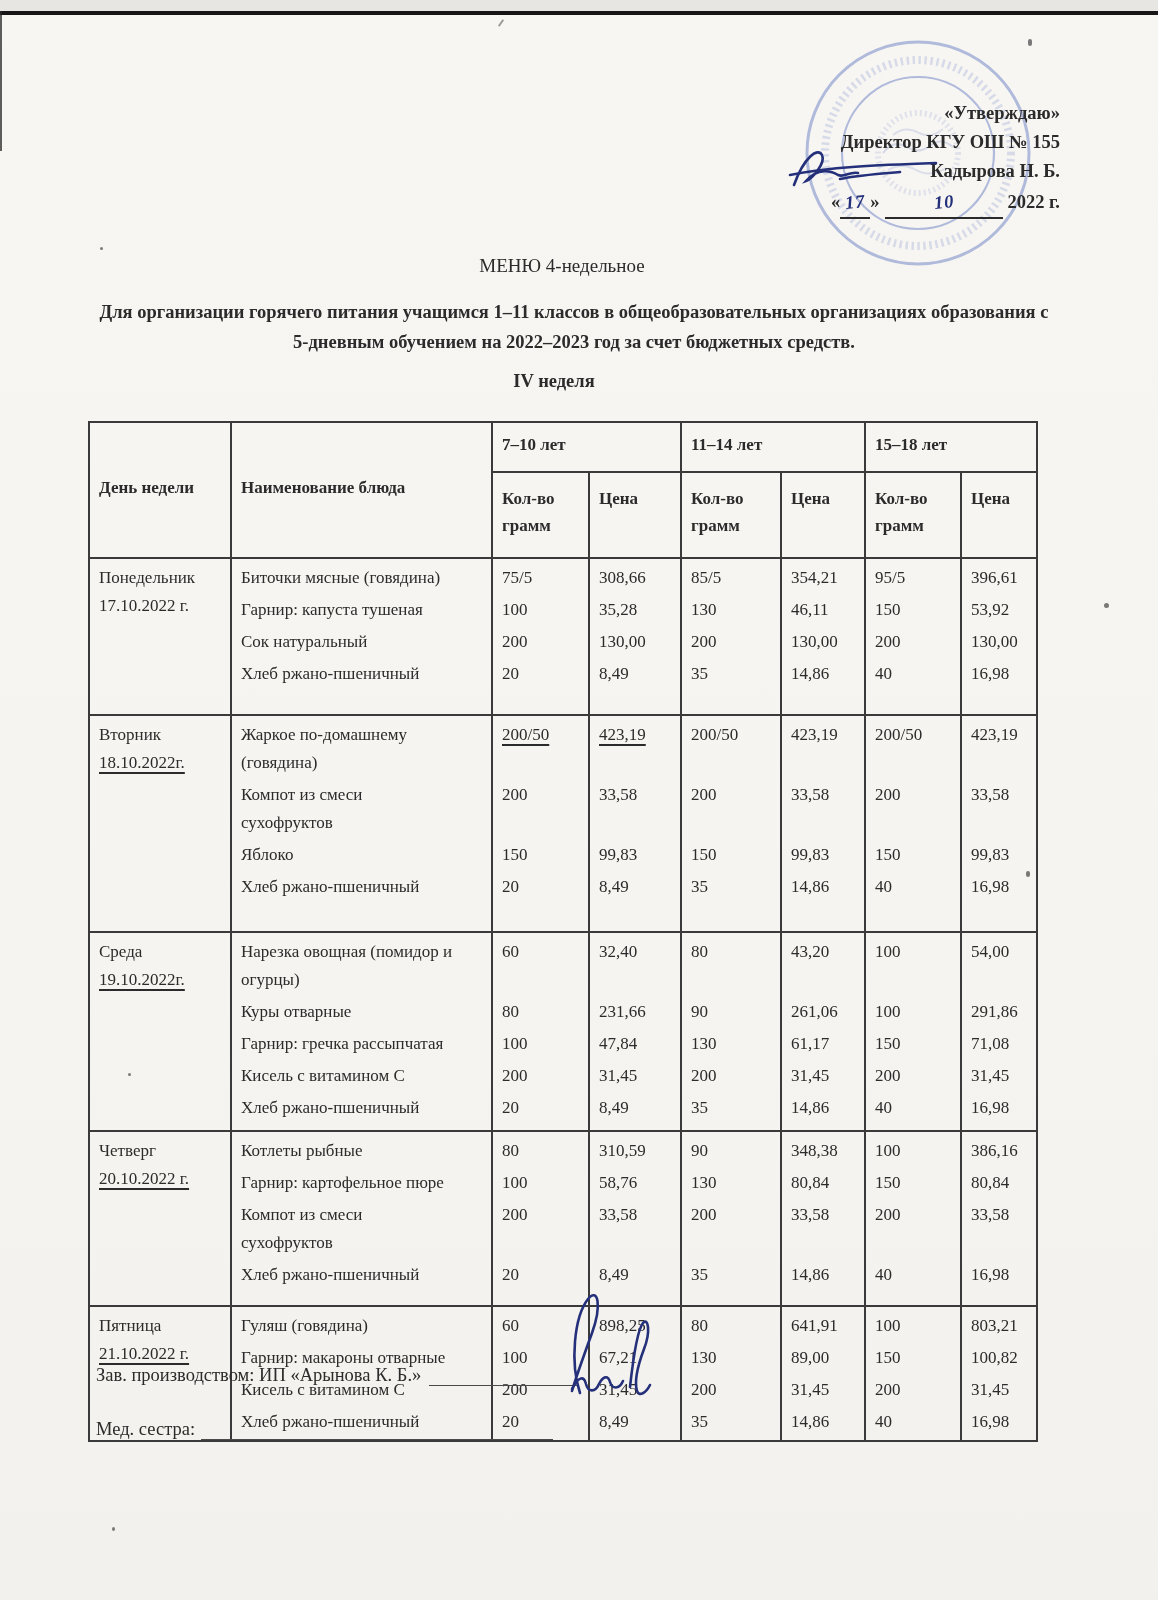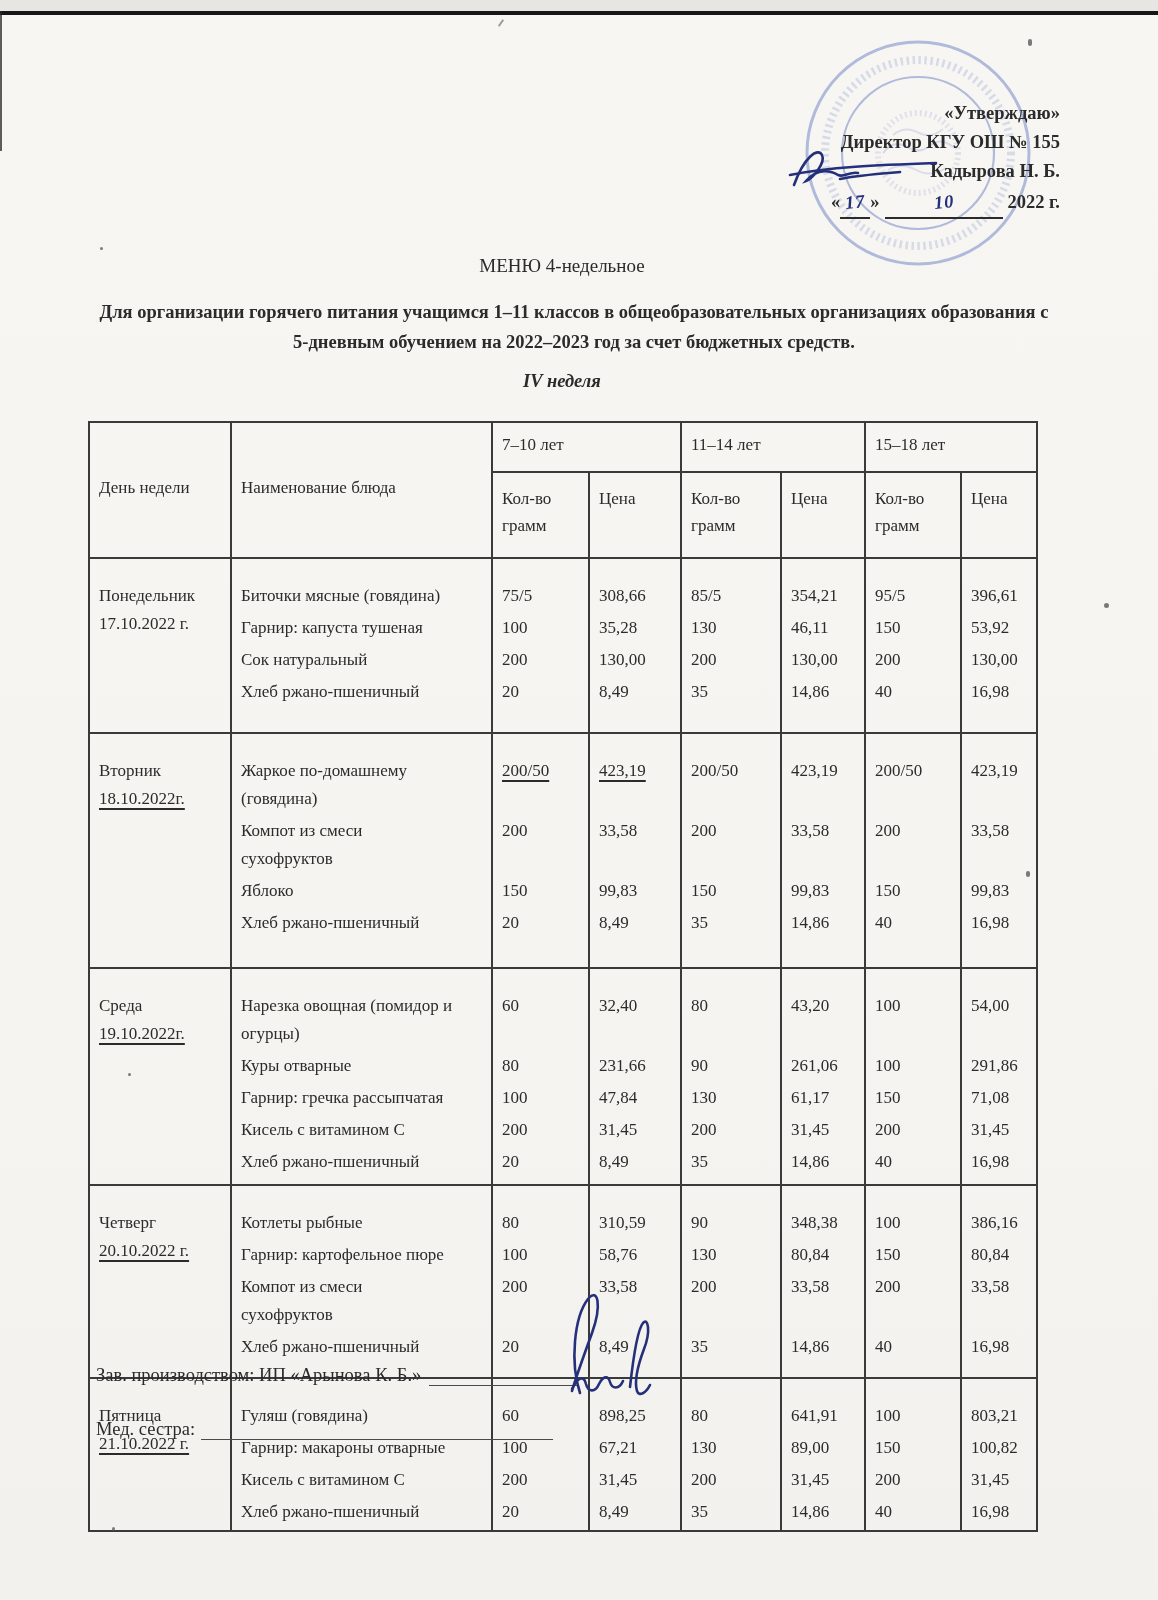--- a/index.html
+++ b/index.html
@@ -29,39 +29,39 @@
     font-style:italic;color:#25307b;font-weight:bold;
     display:inline-block;transform:rotate(-6deg);letter-spacing:1px;
   }
   .day-blank{display:inline-block;min-width:30px;border-bottom:2px solid #2b2b2b;text-align:center;}
   .month-blank{display:inline-block;width:118px;border-bottom:2px solid #2b2b2b;text-align:center;margin:0 4px 0 6px;}
   .sig-director{position:absolute;left:788px;top:134px;width:180px;height:48px;}
 
   
   .doc-title{position:absolute;left:88px;top:244px;width:948px;text-align:center;font-weight:normal;font-size:19px;}
   .doc-subtitle{position:absolute;left:99px;top:286px;width:950px;text-align:center;font-weight:bold;font-size:18.5px;line-height:30px;}
-  .doc-week{position:absolute;left:88px;top:360px;width:948px;text-align:center;font-weight:bold;font-size:18.5px;font-style:italic;}
+  .doc-week{position:absolute;left:80px;top:360px;width:948px;text-align:center;font-weight:bold;font-size:18.5px;}
 
   
   table.menu{
     position:absolute;left:88px;top:410px;width:948px;
     border-collapse:collapse;table-layout:fixed;
     font-size:17px;
   }
   .menu th,.menu td{
     border-left:2px solid #3a3a3a;border-right:2px solid #3a3a3a;
     text-align:left;vertical-align:top;padding:4px 8px 0 9px;line-height:28px;
     overflow:hidden;
   }
   .menu{border:2px solid #3a3a3a;}
-  .menu thead th{font-weight:normal;border-radius:18px;}
+  .menu thead th{font-weight:bold;border-radius:18px;}
   .menu thead tr.age-row th{border-bottom:2px solid #3a3a3a;padding-top:8px;padding-bottom:12px;}
   .menu thead th.head-day,.menu thead th.head-dish{vertical-align:middle;border-bottom:2px solid #3a3a3a;}
   .menu thead tr.sub-row th{border-bottom:2px solid #3a3a3a;padding-top:12px;padding-bottom:18px;line-height:27px;}
-  .menu tbody tr.day-start td{border-top:2px solid #3a3a3a;padding-top:23px;}
+  .menu tbody tr.day-start td{border-top:2px solid #3a3a3a;padding-top:5px;}
   .menu td.dish-cell{white-space:pre-line;}
   .menu td.day-cell{}
   .u{text-decoration:underline;text-underline-offset:4px;text-decoration-thickness:1.5px;}
   .day-end-0 td{padding-bottom:26px;}
   .day-end-1 td{padding-bottom:30px;}
   .day-end-2 td{padding-bottom:8px;}
   .day-end-3 td{padding-bottom:16px;}
   .day-end-4 td{padding-bottom:4px;}
 
   

